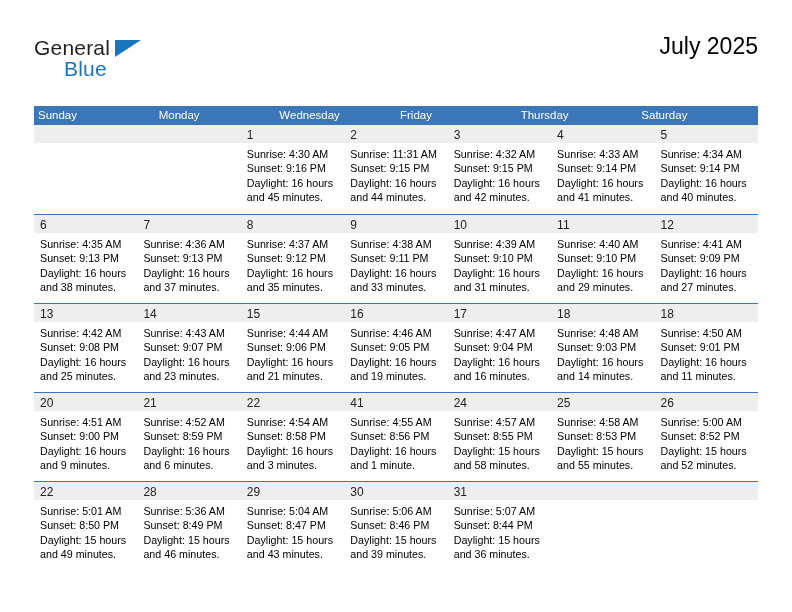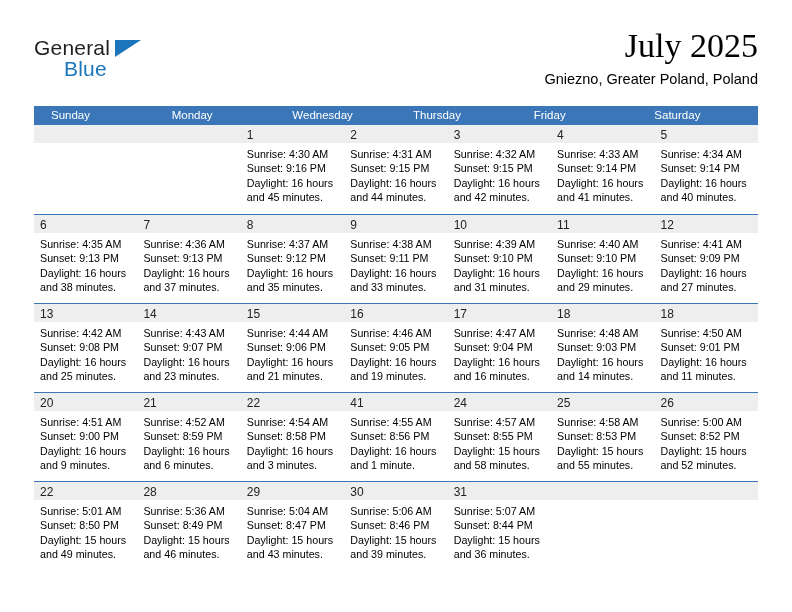--- a/index.html
+++ b/index.html
@@ -64,25 +64,24 @@
     border-bottom: 17px solid transparent;
   }
 
   .title-block {
     position: absolute;
     right: 0;
     top: 0;
     text-align: right;
   }
   .cal-title {
-    font-size: 34px;
+    font-size: 23px;
     color: #000000;
     line-height: 32px;
     white-space: nowrap;
-    font-family: Liberation Serif, serif;
   }
   .cal-subtitle {
     margin-top: 8px;
     font-size: 14.5px;
     color: #000000;
     line-height: 18px;
     white-space: nowrap;
   }
 
   
@@ -95,21 +94,21 @@
   .dow-row {
     display: flex;
     background: #3b76b8;
     height: 19px;
   }
   .dow-cell {
     flex: 1 1 0;
     color: #ffffff;
     font-size: 11.5px;
     line-height: 19px;
-    padding-left: 17px;
+    padding-left: 4px;
     box-sizing: border-box;
     white-space: nowrap;
     overflow: hidden;
   }
   .week-row {
     display: flex;
     border-top: 1px solid #3b76b8;
     height: 89px;
     box-sizing: border-box;
   }
@@ -152,31 +151,30 @@
 <div class="page">
 
   <div class="header">
     <div class="brand">
       <span class="brand-general">General</span>
       <span class="brand-tri"></span>
       <span class="brand-blue">Blue</span>
     </div>
     <div class="title-block">
       <div class="cal-title">July 2025</div>
-      <div class="cal-subtitle">Gniezno, Greater Poland, Poland</div>
     </div>
   </div>
 
   <div class="calendar">
     <div class="dow-row">
         <div class="dow-cell">Sunday</div>
         <div class="dow-cell">Monday</div>
         <div class="dow-cell">Wednesday</div>
+        <div class="dow-cell">Friday</div>
         <div class="dow-cell">Thursday</div>
-        <div class="dow-cell">Friday</div>
         <div class="dow-cell">Saturday</div>
       </div>
     <div id="weeks-container">
         <div class="week-row first">
           <div class="day-cell empty">
             <div class="day-num-band"><span class="day-num"></span></div>
           </div>
           <div class="day-cell empty">
             <div class="day-num-band"><span class="day-num"></span></div>
           </div>
@@ -185,21 +183,21 @@
             <div class="day-body">
               <div class="day-line">Sunrise: 4:30 AM</div>
               <div class="day-line">Sunset: 9:16 PM</div>
               <div class="day-line">Daylight: 16 hours</div>
               <div class="day-line">and 45 minutes.</div>
             </div>
           </div>
           <div class="day-cell">
             <div class="day-num-band"><span class="day-num">2</span></div>
             <div class="day-body">
-              <div class="day-line">Sunrise: 4:31 AM</div>
+              <div class="day-line">Sunrise: 11:31 AM</div>
               <div class="day-line">Sunset: 9:15 PM</div>
               <div class="day-line">Daylight: 16 hours</div>
               <div class="day-line">and 44 minutes.</div>
             </div>
           </div>
           <div class="day-cell">
             <div class="day-num-band"><span class="day-num">3</span></div>
             <div class="day-body">
               <div class="day-line">Sunrise: 4:32 AM</div>
               <div class="day-line">Sunset: 9:15 PM</div>

